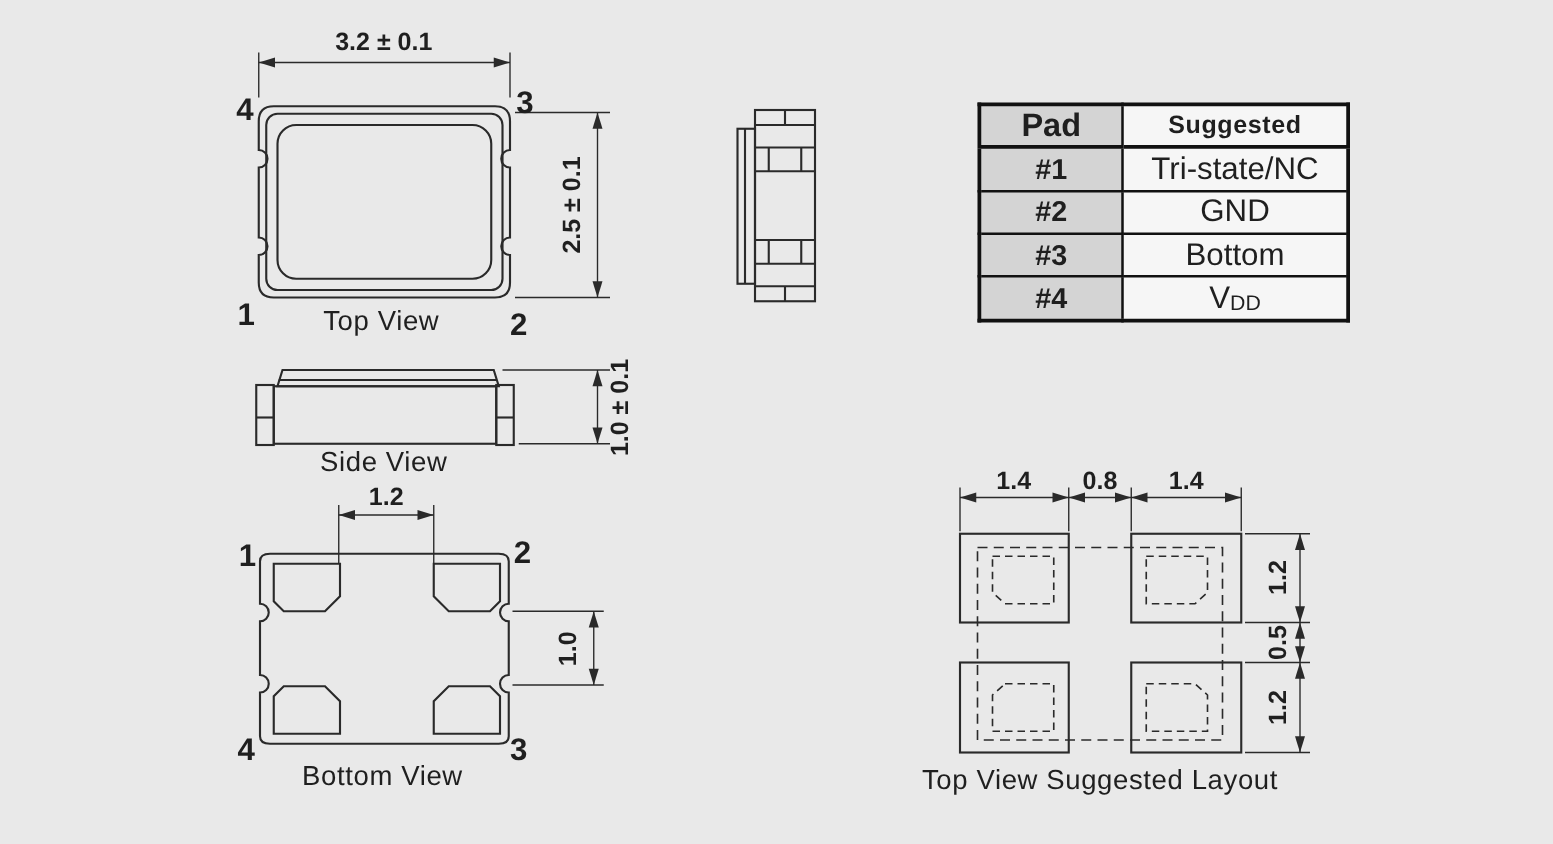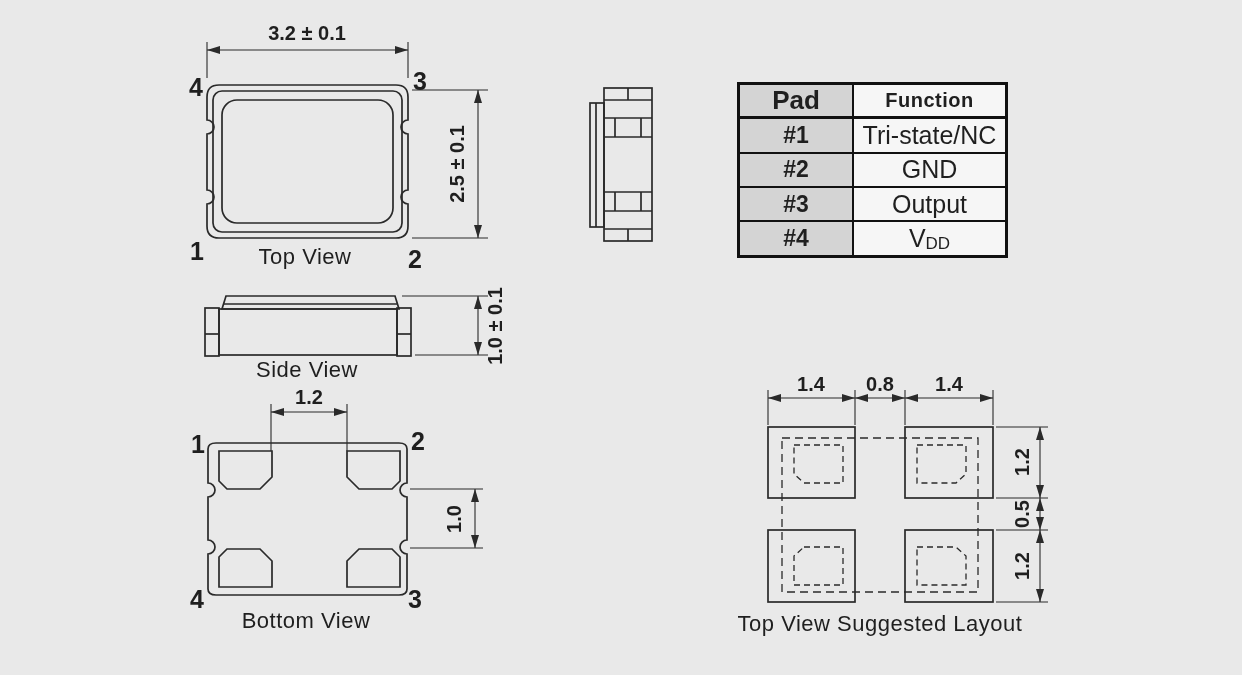--- a/index.html
+++ b/index.html
@@ -9,21 +9,21 @@
     font-family:"Liberation Sans", sans-serif;
     color:#1f1f1f;
   }
   #drawing{position:absolute;left:0;top:0;}
   svg text{fill:#1f1f1f;}
   .dim-text{font-size:20px;font-weight:bold;}
   .pin-text{font-size:25px;font-weight:bold;}
   .view-label{font-size:22px;font-weight:normal;letter-spacing:0.5px;}
 
   table.pad-table{
-    position:absolute;left:737px;top:82px;width:271px;height:176px;
+    position:absolute;left:782px;top:82px;width:298px;height:176px;
     border-collapse:collapse;table-layout:fixed;
     border:3px solid #111;
   }
   table.pad-table td,table.pad-table th{
     border:2px solid #111;text-align:center;vertical-align:middle;padding:0;
   }
   table.pad-table thead th{border-bottom:3px solid #111;}
   .col-pad{width:112px;background:#d4d4d4;}
   .col-func{background:#f6f6f6;}
   th.col-pad{font-size:26px;font-weight:bold;}
@@ -185,34 +185,34 @@
   <text class="dim-text" text-anchor="middle" x="1029" y="462" transform="rotate(-90 1029 462)">1.2</text>
   <text class="dim-text" text-anchor="middle" x="1029" y="514" transform="rotate(-90 1029 514)">0.5</text>
   <text class="dim-text" text-anchor="middle" x="1029" y="566" transform="rotate(-90 1029 566)">1.2</text>
   <text class="view-label" text-anchor="middle" x="880" y="631">Top View Suggested Layout</text>
 </svg>
 
 <table class="pad-table">
   <thead>
     <tr>
       <th class="col-pad">Pad</th>
-      <th class="col-func">Function</th>
+      <th class="col-func">Suggested</th>
     </tr>
   </thead>
   <tbody>
     <tr>
       <td class="col-pad">#1</td>
       <td class="col-func">Tri-state/NC</td>
     </tr>
     <tr>
       <td class="col-pad">#2</td>
       <td class="col-func">GND</td>
     </tr>
     <tr>
       <td class="col-pad">#3</td>
-      <td class="col-func">Output</td>
+      <td class="col-func">Bottom</td>
     </tr>
     <tr>
       <td class="col-pad">#4</td>
       <td class="col-func"><span>V</span><sub>DD</sub></td>
     </tr>
   </tbody>
 </table>
 
 </body></html>

